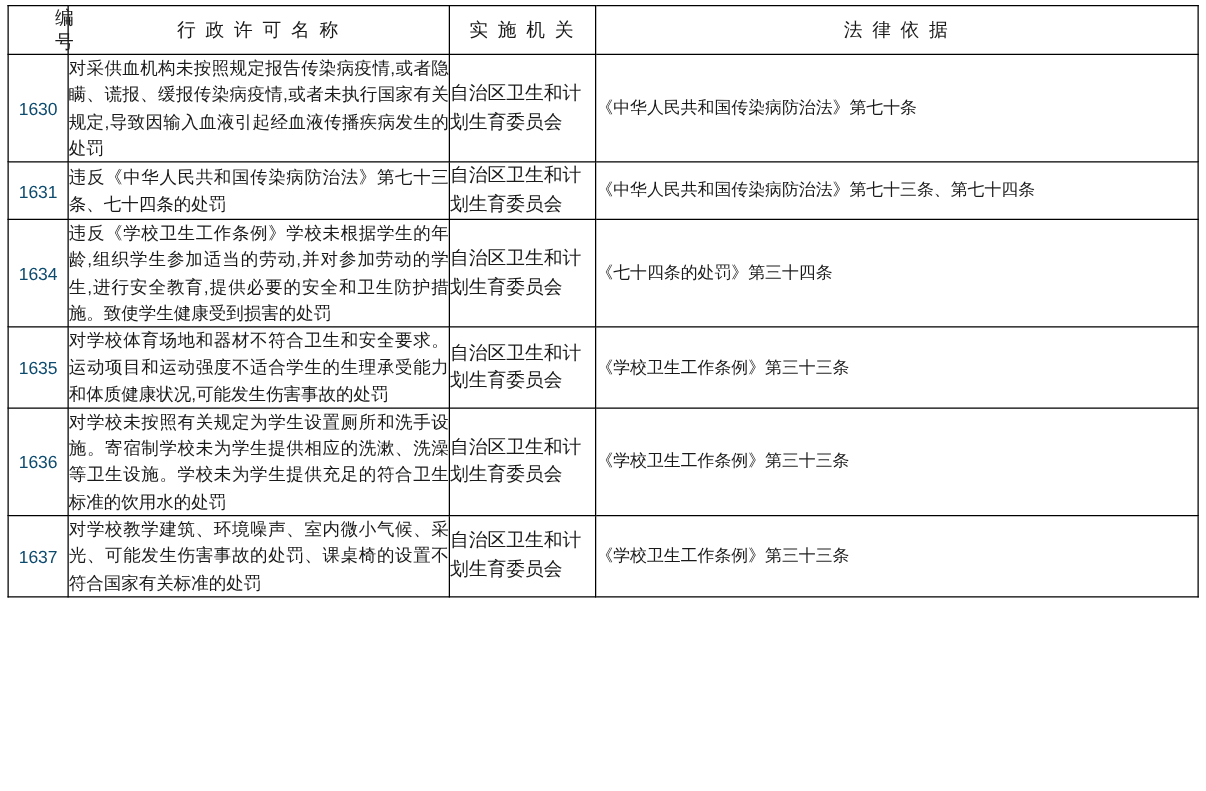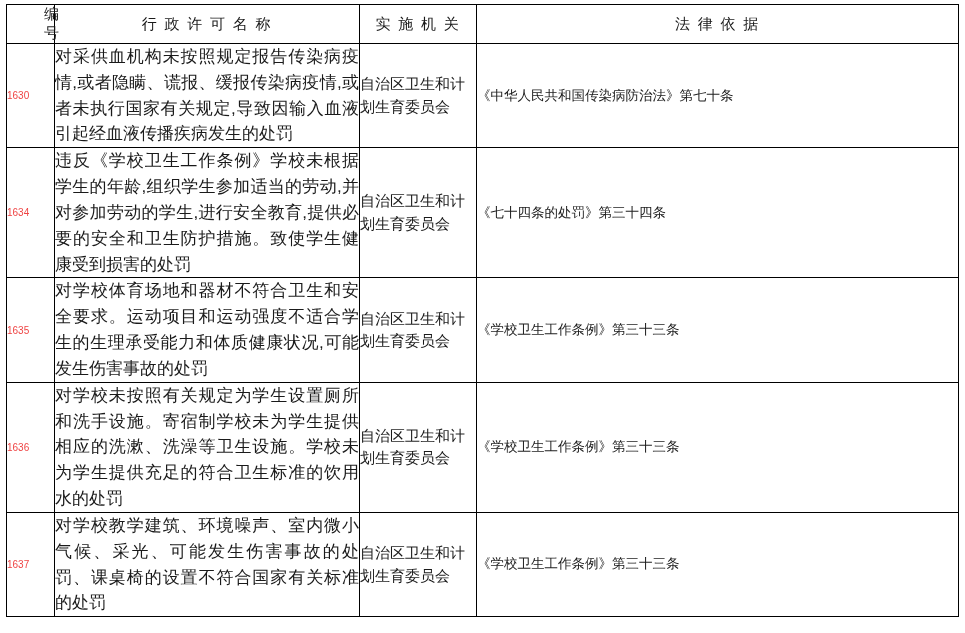--- a/index.html
+++ b/index.html
@@ -42,26 +42,27 @@
   thead th {
     height: 30px;
     font-weight: normal;
     font-size: 15px;
     text-align: center;
     letter-spacing: 0.12em;
   }
   thead th.h-no { letter-spacing: 0.08em; padding-left: 37px; }
 
   td.no {
-    font-size: 10px;
-    color: #ef4444;
+    text-align: center;
+    font-size: 14px;
+    color: #0c4a6e;
   }
   td.name {
     padding: 6px 7px 6px 8px;
-    font-size: 17px;
+    font-size: 14px;
     line-height: 1.52;
     text-align: justify;
     text-justify: inter-ideograph;
     margin-top: 36px;
   }
   td.org {
     padding: 4px 6px;
     font-size: 15px;
     line-height: 1.5;
     text-align: center;
@@ -97,20 +98,26 @@
       </tr>
     </thead>
     <tbody>
       <tr>
         <td class="no">1630</td>
         <td class="name">对采供血机构未按照规定报告传染病疫情,或者隐瞒、谎报、缓报传染病疫情,或者未执行国家有关规定,导致因输入血液引起经血液传播疾病发生的处罚</td>
         <td class="org"><span class="org-inner">自治区卫生和计划生育委员会</span></td>
         <td class="law">《中华人民共和国传染病防治法》第七十条</td>
       </tr>
       <tr>
+        <td class="no">1631</td>
+        <td class="name">违反《中华人民共和国传染病防治法》第七十三条、七十四条的处罚</td>
+        <td class="org"><span class="org-inner">自治区卫生和计划生育委员会</span></td>
+        <td class="law">《中华人民共和国传染病防治法》第七十三条、第七十四条</td>
+      </tr>
+      <tr>
         <td class="no">1634</td>
         <td class="name">违反《学校卫生工作条例》学校未根据学生的年龄,组织学生参加适当的劳动,并对参加劳动的学生,进行安全教育,提供必要的安全和卫生防护措施。致使学生健康受到损害的处罚</td>
         <td class="org"><span class="org-inner">自治区卫生和计划生育委员会</span></td>
         <td class="law">《七十四条的处罚》第三十四条</td>
       </tr>
       <tr>
         <td class="no">1635</td>
         <td class="name">对学校体育场地和器材不符合卫生和安全要求。运动项目和运动强度不适合学生的生理承受能力和体质健康状况,可能发生伤害事故的处罚</td>
         <td class="org"><span class="org-inner">自治区卫生和计划生育委员会</span></td>
         <td class="law">《学校卫生工作条例》第三十三条</td>

